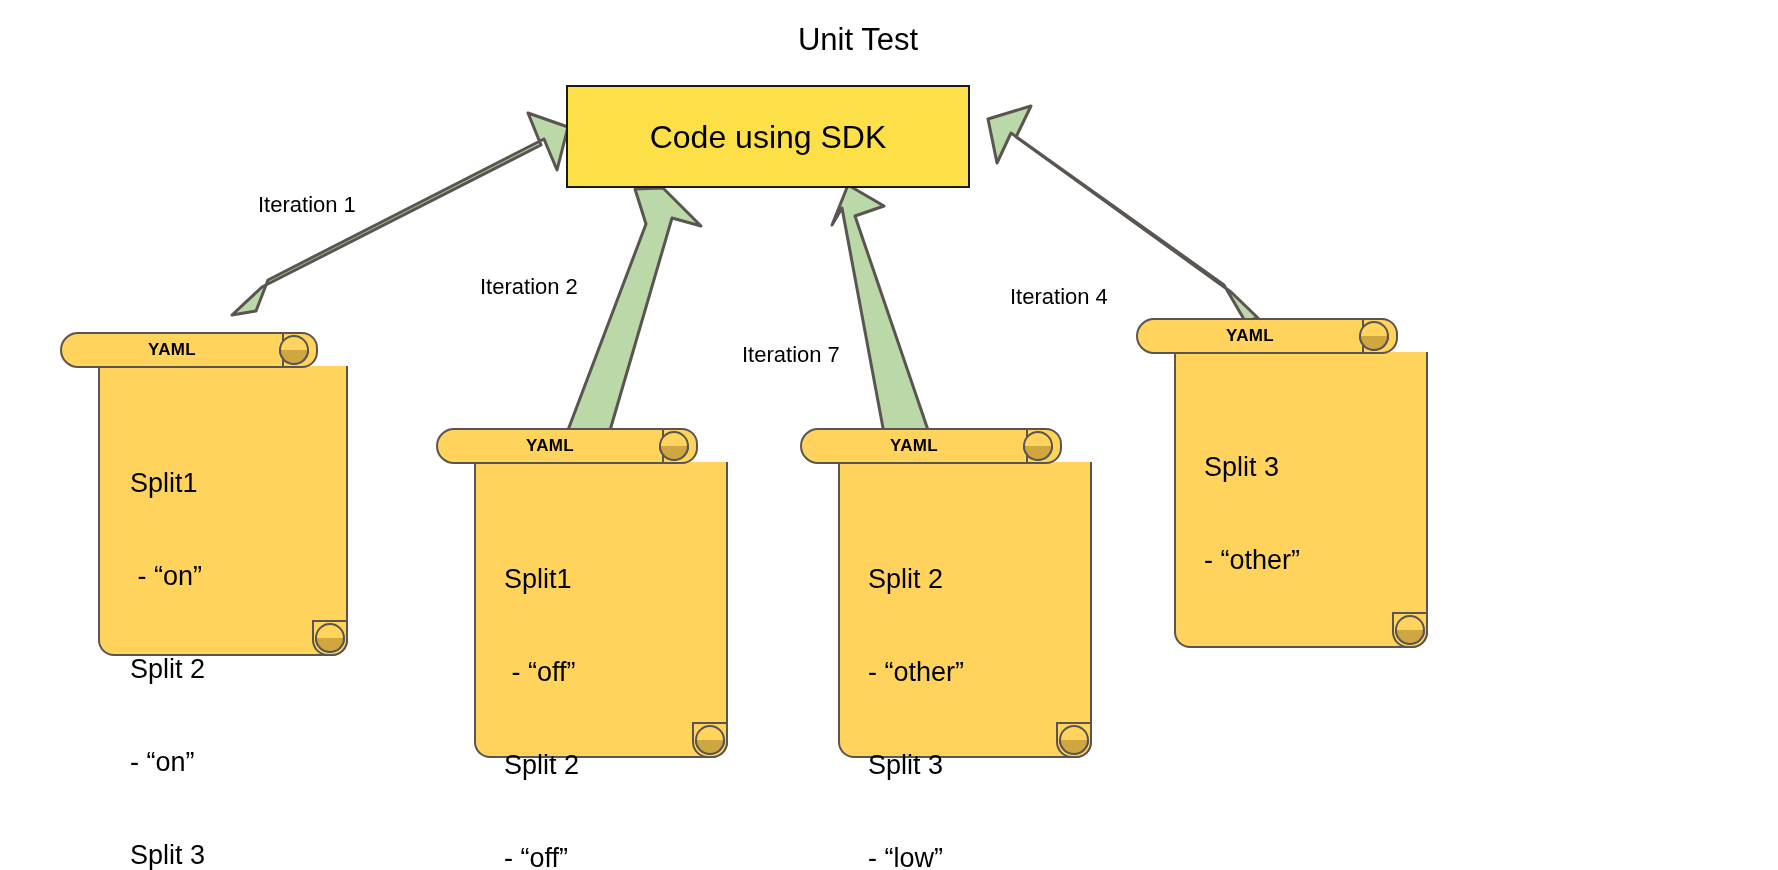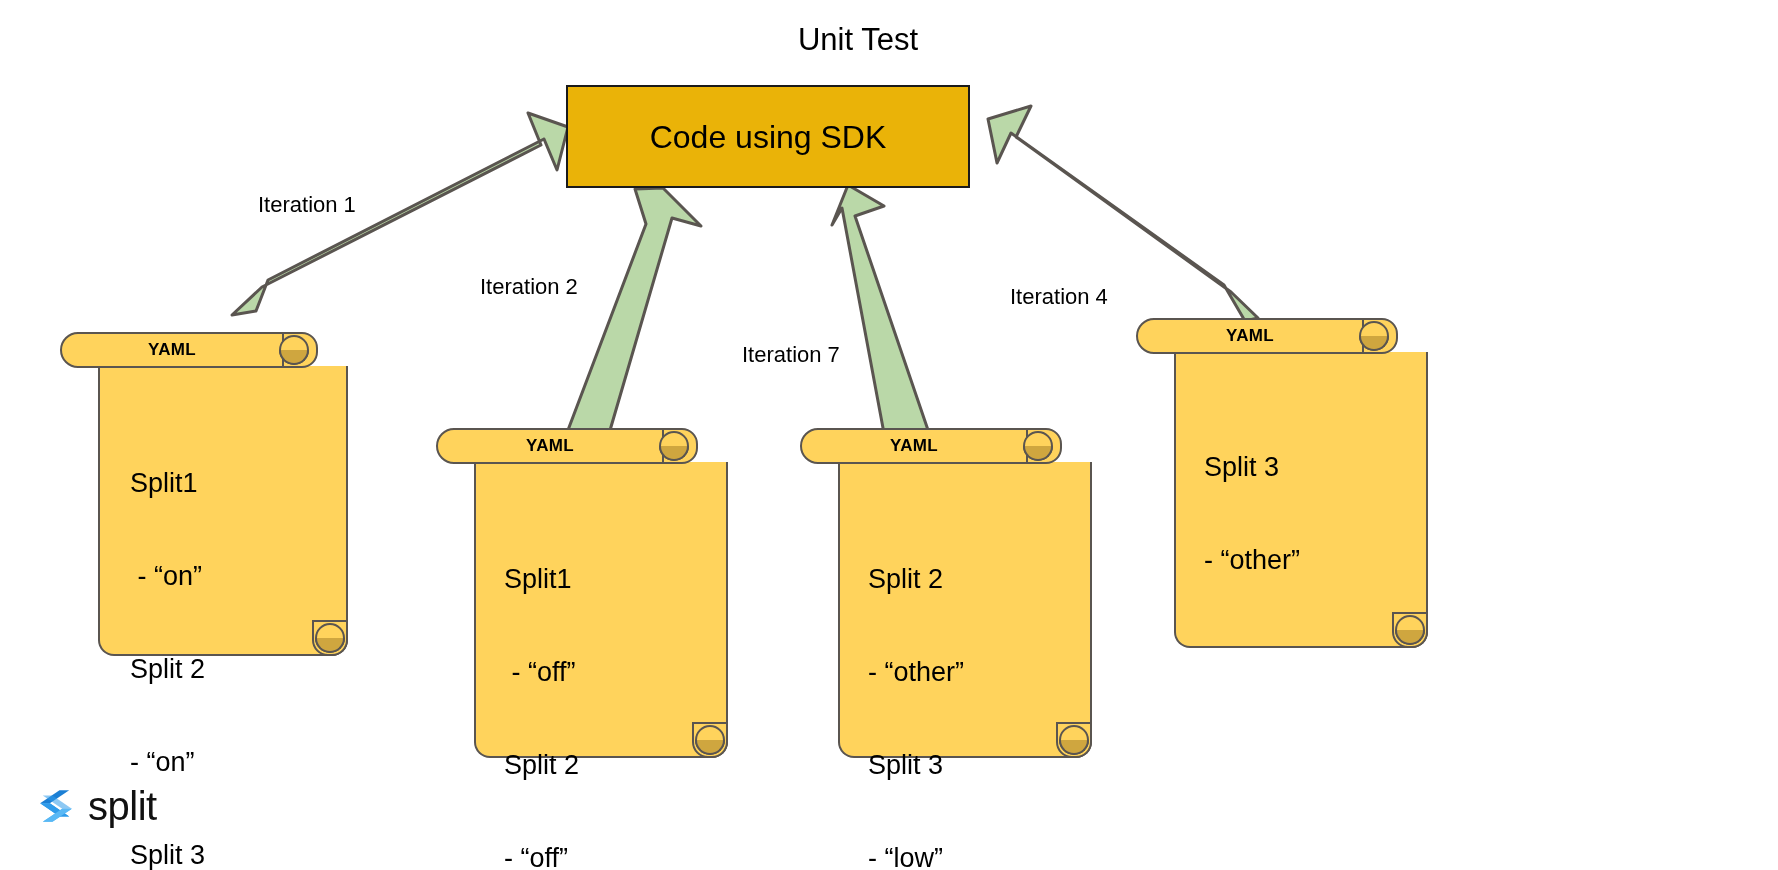--- a/index.html
+++ b/index.html
@@ -42,21 +42,21 @@
     white-space: nowrap;
   }
 
   
   .process-box {
     position: absolute;
     left: 566px;
     top: 85px;
     width: 404px;
     height: 103px;
-    background: #eab308;
+    background: #fde047;
     border: 2px solid #1a1a1a;
     box-sizing: border-box;
     display: flex;
     align-items: center;
     justify-content: center;
   }
   .process-box-label {
     font-size: 32px;
     line-height: 38px;
     color: #000;
@@ -309,27 +309,14 @@
     <div class="scroll-curl-top-half" style="left:223px; top:18px;"></div>
     <div class="scroll-curl-bot" style="left:256px; top:294px;"></div>
     <div class="scroll-curl-bot-circle" style="left:259px; top:297px;"></div>
     <div class="scroll-curl-bot-half" style="left:259px; top:312px;"></div>
     <div class="scroll-text" style="left:68px; top:72px;">
       <span class="line">Split 3</span>
       <span class="line">- “other”</span>
     </div>
   </div>
 
-  <div class="brand-logo">
-    <svg class="brand-mark" viewBox="0 0 100 100">
-
-      <polygon points="14,44 58,14 80,14 36,44" fill="#1b7fd4"></polygon>
-      <polygon points="14,44 36,44 80,74 58,74" fill="#2f9bea"></polygon>
-
-      <polygon points="86,56 42,86 20,86 64,56" fill="#59b8f5"></polygon>
-      <polygon points="86,56 64,56 20,26 42,26" fill="#2f9bea" opacity="0.55"></polygon>
-      <polygon points="36,44 80,74 58,74 14,44" fill="#2f9bea"></polygon>
-      <polygon points="64,56 20,86 42,86 86,56" fill="#59b8f5"></polygon>
-    </svg>
-    <span class="brand-word">split</span>
-  </div>
 
 </div>
 
 </body></html>

